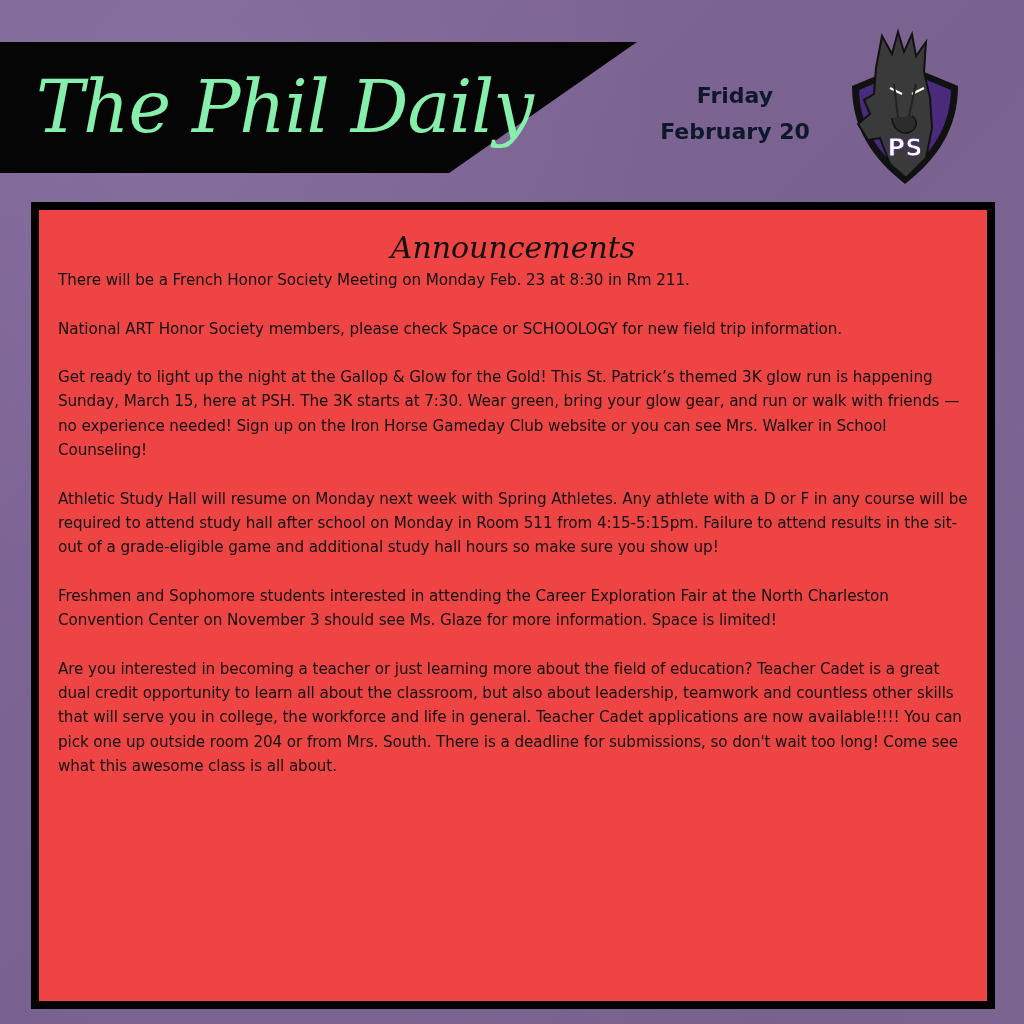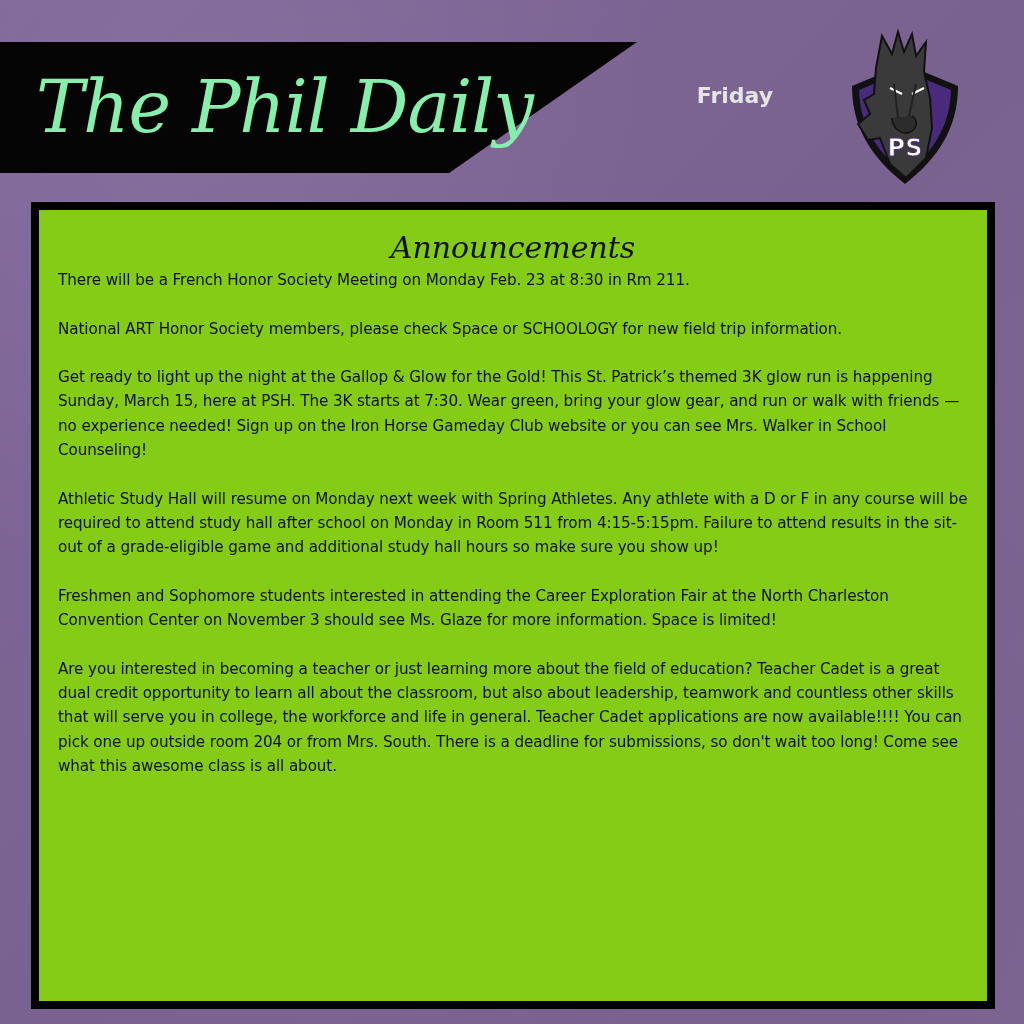--- a/index.html
+++ b/index.html
@@ -18,47 +18,48 @@
     clip-path: polygon(0 0, 100% 0, 70.5% 100%, 0 100%);
   }
   .title {
     position:absolute; left:36px; top:52px;
     font-family:"DejaVu Serif", serif; font-style:italic;
     font-size:72px; color:#86efac; letter-spacing:-1px; line-height:110px;
     font-weight:normal;
   }
   .date {
     position:absolute; left:640px; top:78px; width:190px;
-    text-align:center; color:#e5e5e5; font-weight:bold;
+    text-align:center; color:#0f172a; font-weight:bold;
     font-family:"DejaVu Sans", sans-serif; font-size:22px; line-height:36px;
   }
   .logo { position:absolute; left:846px; top:28px; width:118px; height:160px; }
   .card {
     position:absolute; left:31px; top:202px; width:948px; height:791px;
-    background:#84cc16; border:8px solid #000;
+    background:#ef4444; border:8px solid #000;
   }
   .card-title {
     text-align:center; margin-top:18px;
     font-family:"DejaVu Serif", serif; font-style:italic;
     font-size:30px; color:#111; line-height:40px;
   }
   .items { padding:0 19px 0 19px; margin-top:0; }
   .item {
     font-family:"DejaVu Sans", sans-serif; font-size:15.2px; color:#111;
     line-height:24.3px; margin:0 0 24.3px 0; letter-spacing:-0.1px;
   }
 </style>
 </head>
 <body>
 
 <div class="banner"></div>
 <div class="title">The Phil Daily</div>
 
 <div class="date">
   <div>Friday</div>
+  <div>February 20</div>
 </div>
 
 <div class="logo">
   <svg viewBox="0 0 118 160" width="118" height="160">
     <path d="M6 58 L59 36 L112 58 C112 100 92 130 59 156 C26 130 6 100 6 58 Z" fill="#111"></path>
     <path d="M13 62 L59 43 L105 62 C104 98 87 124 59 147 C31 124 14 98 13 62 Z" fill="#4a2a7a"></path>
     <path d="M30 40 L36 8 L46 26 L52 4 L58 24 L66 6 L70 28 L80 14 L78 44 L84 70 L86 100 L80 130 L60 150 L44 136 L34 110 L22 112 L12 96 L24 86 L18 72 L28 66 Z" fill="#3a3a3a" stroke="#111" stroke-width="2"></path>
     <path d="M44 60 L56 66 M66 66 L78 60" stroke="#fff" stroke-width="2"></path>
     <path d="M48 56 L52 90 L62 92 L70 56" fill="none" stroke="#222" stroke-width="2"></path>
     <path d="M46 90 C46 100 56 108 64 104 C72 100 72 92 66 88" fill="#2c2c2c" stroke="#111" stroke-width="1.5"></path>

